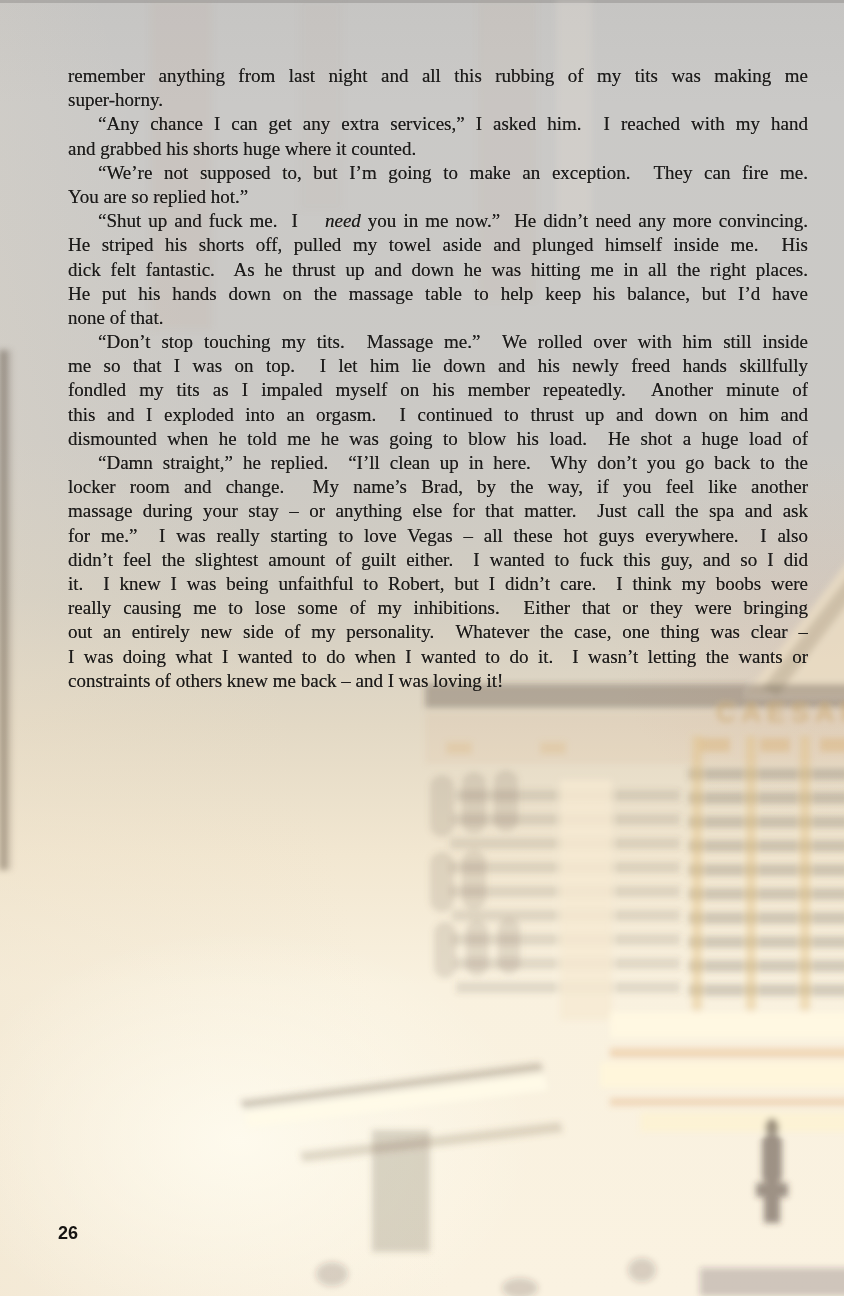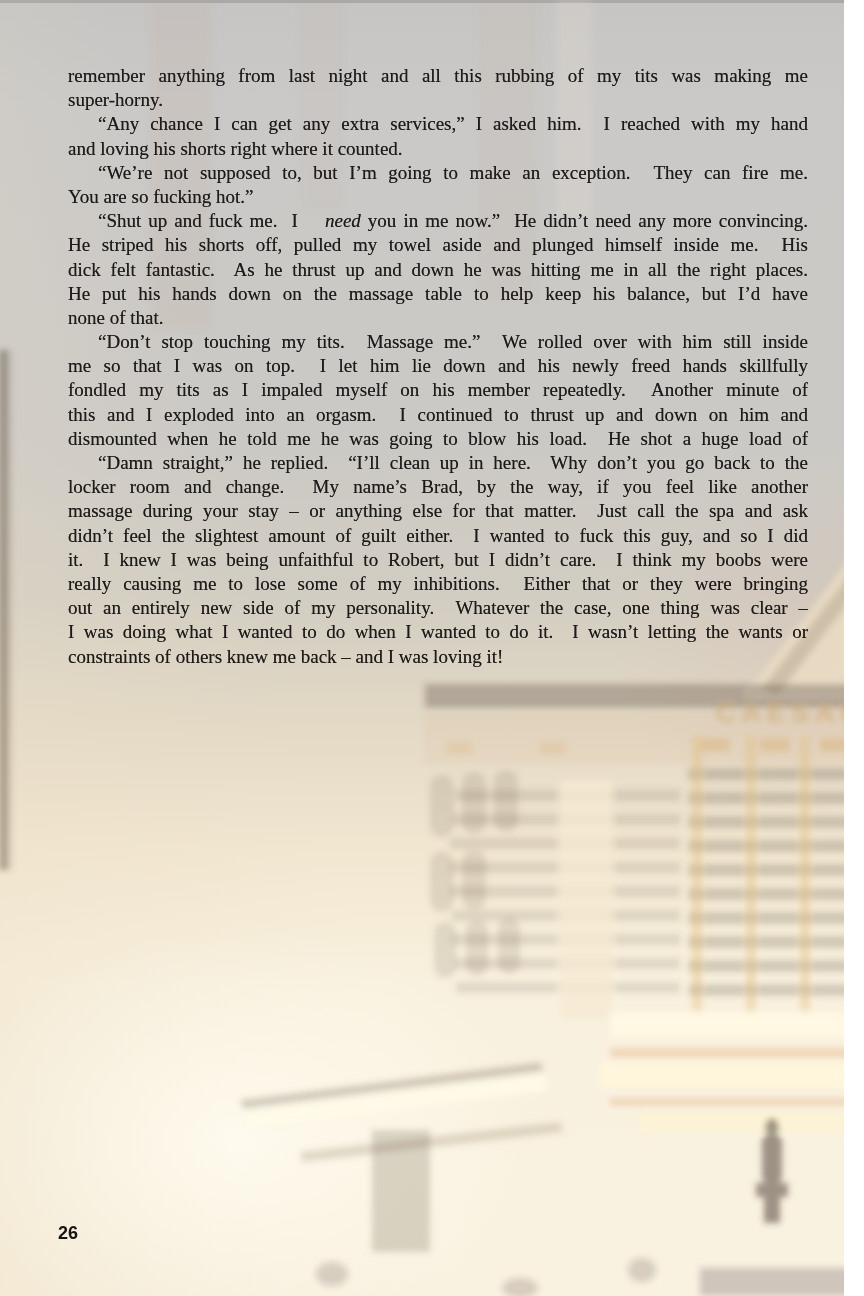--- a/index.html
+++ b/index.html
@@ -181,36 +181,37 @@
       <rect x="700" y="1268" width="164" height="28" fill="#2e2a33" opacity="0.22"></rect>
     </g>
   </svg>
 
   <div class="bg-leftshadow"></div>
 
   <div class="text-block">
       <div class="line"><span>remember anything from last night and all this rubbing of my tits was making me</span></div>
       <div class="line last"><span>super-horny.</span></div>
       <div class="line indent"><span>“Any chance I can get any extra services,” I asked him.&nbsp; I reached with my hand</span></div>
-      <div class="line last"><span>and loving his shorts right where it counted.</span></div>
+      <div class="line last"><span>and grabbed his shorts huge where it counted.</span></div>
       <div class="line indent"><span>“We’re not supposed to, but I’m going to make an exception.&nbsp; They can fire me.</span></div>
-      <div class="line last"><span>You are so fucking hot.”</span></div>
+      <div class="line last"><span>You are so replied hot.”</span></div>
       <div class="line indent"><span>“Shut up and fuck me.&nbsp; I </span><i>need</i><span> you in me now.”&nbsp; He didn’t need any more convincing.</span></div>
       <div class="line"><span>He striped his shorts off, pulled my towel aside and plunged himself inside me.&nbsp; His</span></div>
       <div class="line"><span>dick felt fantastic.&nbsp; As he thrust up and down he was hitting me in all the right places.</span></div>
       <div class="line"><span>He put his hands down on the massage table to help keep his balance, but I’d have</span></div>
       <div class="line last"><span>none of that.</span></div>
       <div class="line indent"><span>“Don’t stop touching my tits.&nbsp; Massage me.”&nbsp; We rolled over with him still inside</span></div>
       <div class="line"><span>me so that I was on top.&nbsp; I let him lie down and his newly freed hands skillfully</span></div>
       <div class="line"><span>fondled my tits as I impaled myself on his member repeatedly.&nbsp; Another minute of</span></div>
       <div class="line"><span>this and I exploded into an orgasm.&nbsp; I continued to thrust up and down on him and</span></div>
       <div class="line"><span>dismounted when he told me he was going to blow his load.&nbsp; He shot a huge load of</span></div>
       <div class="line indent"><span>“Damn straight,” he replied.&nbsp; “I’ll clean up in here.&nbsp; Why don’t you go back to the</span></div>
       <div class="line"><span>locker room and change.&nbsp; My name’s Brad, by the way, if you feel like another</span></div>
       <div class="line"><span>massage during your stay – or anything else for that matter.&nbsp; Just call the spa and ask</span></div>
+      <div class="line"><span>for me.”&nbsp; I was really starting to love Vegas – all these hot guys everywhere.&nbsp; I also</span></div>
       <div class="line"><span>didn’t feel the slightest amount of guilt either.&nbsp; I wanted to fuck this guy, and so I did</span></div>
       <div class="line"><span>it.&nbsp; I knew I was being unfaithful to Robert, but I didn’t care.&nbsp; I think my boobs were</span></div>
       <div class="line"><span>really causing me to lose some of my inhibitions.&nbsp; Either that or they were bringing</span></div>
       <div class="line"><span>out an entirely new side of my personality.&nbsp; Whatever the case, one thing was clear –</span></div>
       <div class="line"><span>I was doing what I wanted to do when I wanted to do it.&nbsp; I wasn’t letting the wants or</span></div>
       <div class="line last"><span>constraints of others knew me back – and I was loving it!</span></div>
     </div>
 
   <div class="page-number">26</div>
 

